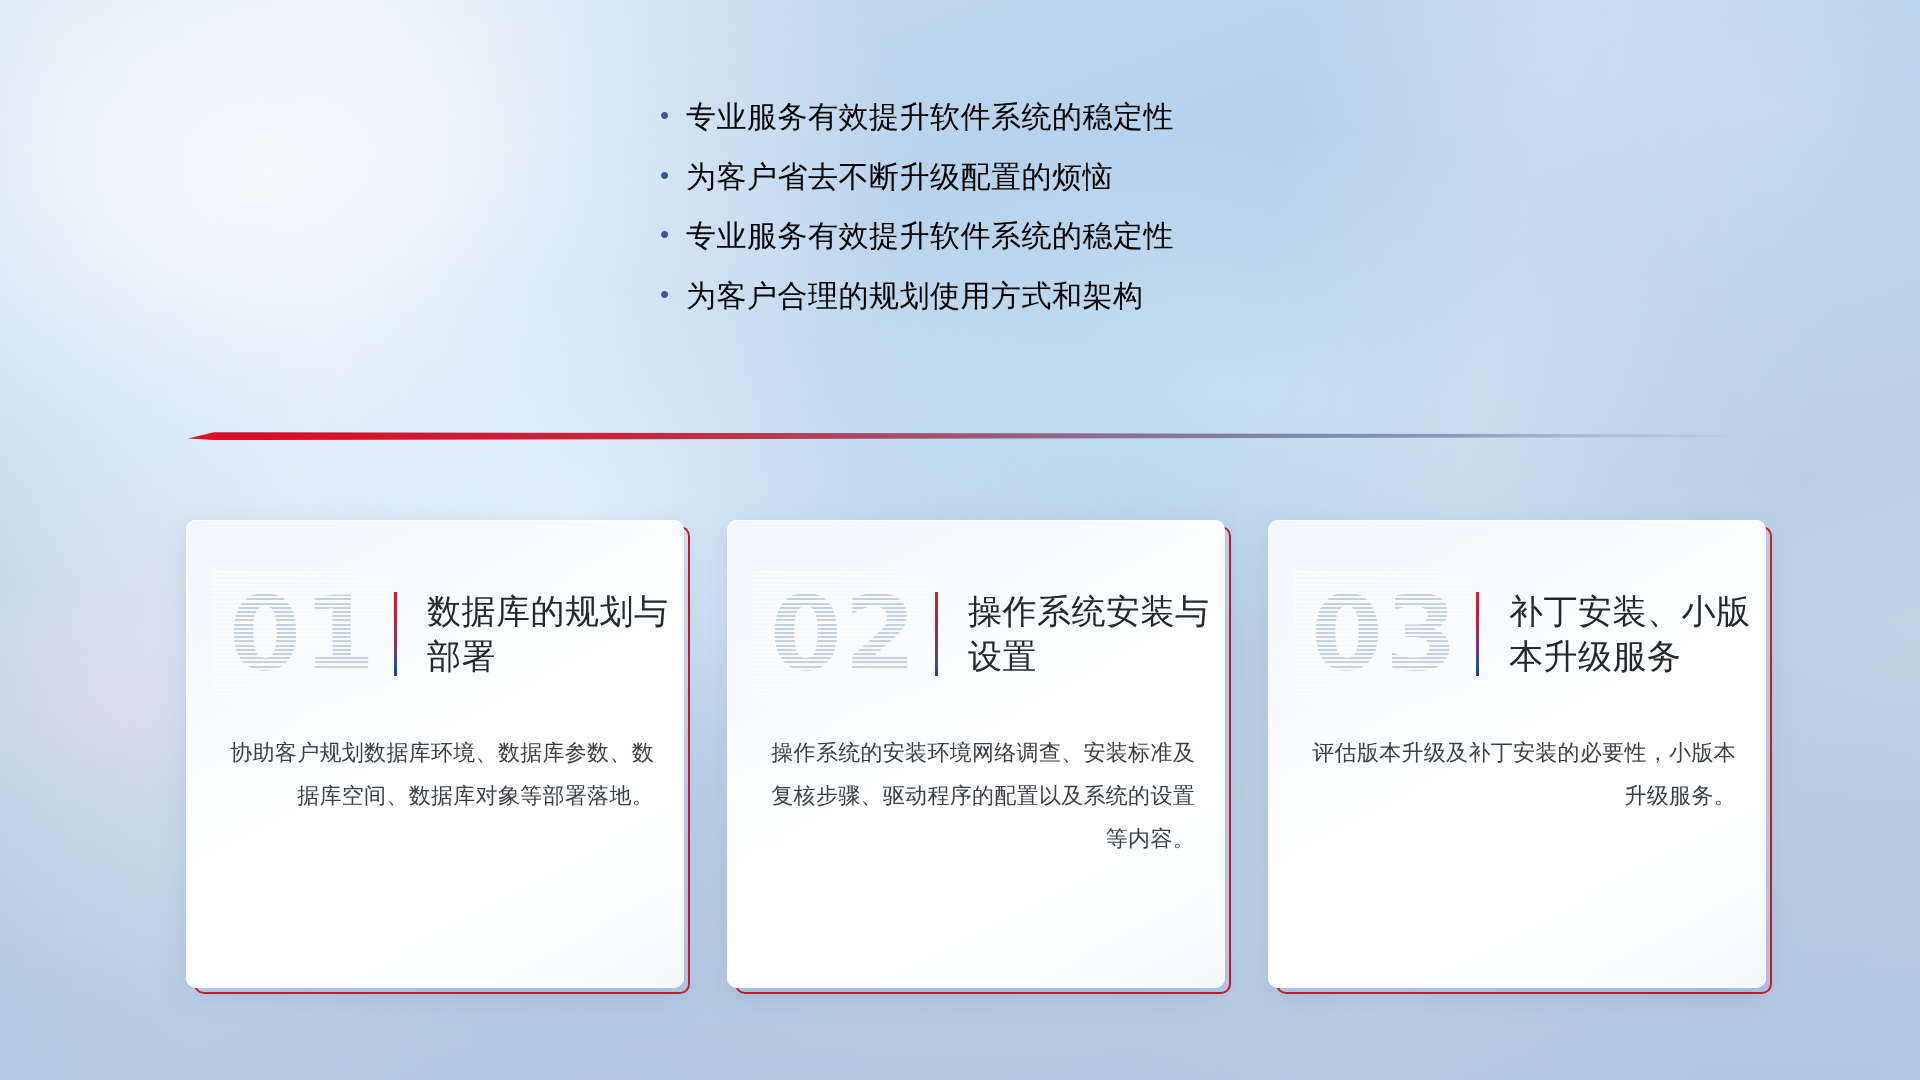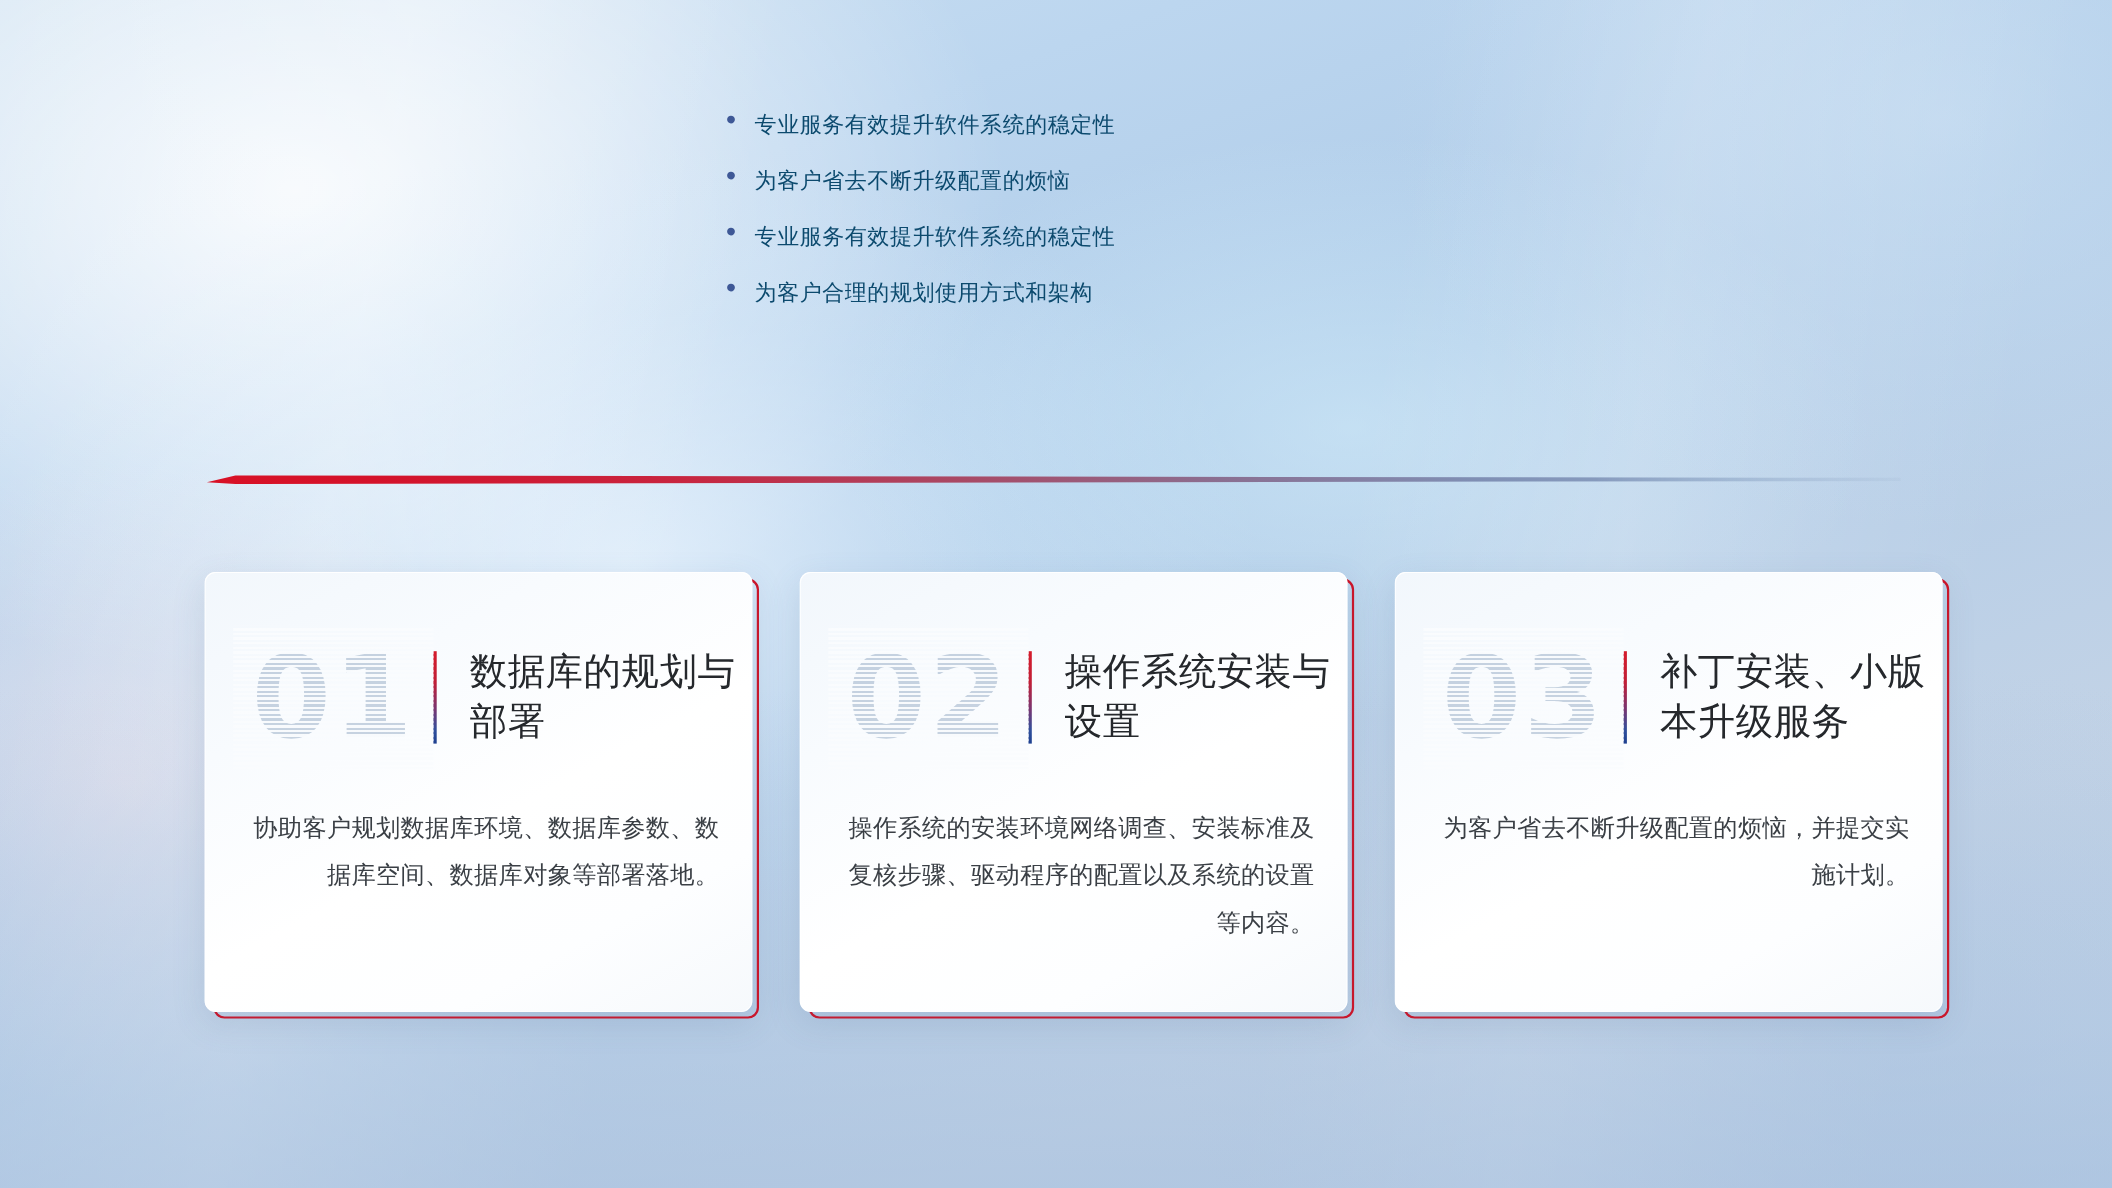--- a/index.html
+++ b/index.html
@@ -46,40 +46,40 @@
   .bullet-row{
     display:flex;align-items:baseline;
     margin-bottom:22px;
   }
   .bullet-dot{
     width:26px;flex:0 0 26px;
     color:#3e5896;font-size:26px;line-height:1;
     transform:translateY(-3px);
   }
   .bullet-text{
-    font-size:20px;line-height:1.25;
-    color:#0c4a6e;letter-spacing:.5px;
+    font-size:30px;line-height:1.25;
+    color:#000000;letter-spacing:.5px;
     white-space:nowrap;
   }
 
   
   .divider{
     position:absolute;left:188px;top:425px;width:1540px;height:22px;
   }
   .divider svg{display:block;width:100%;height:100%;}
 
   
   .cards{
     position:absolute;left:186px;top:520px;
     width:1580px;height:420px;
     display:flex;justify-content:space-between;
   }
   .card{
     position:relative;
-    width:498px;height:400px;
+    width:498px;height:468px;
   }
   
   .card-outline{
     position:absolute;left:8px;top:6px;right:-6px;bottom:-6px;
     border:2px solid #cf1327;
     border-radius:10px;
     pointer-events:none;
   }
   .card-face{
     position:absolute;left:0;top:0;right:0;bottom:0;
@@ -242,17 +242,17 @@
     <div class="card-outline"></div>
     <div class="card-face">
       <div class="card-head">
         <div class="ghost-num">
           <span>03</span>
           <div class="ghost-stripes"></div>
         </div>
         <div class="sep-bar"></div>
         <div class="card-title">补丁安装、小版本升级服务</div>
       </div>
-      <div class="card-body">为客户省去不断升级配置的烦恼，并提交实施计划。</div>
+      <div class="card-body">评估版本升级及补丁安装的必要性，小版本升级服务。</div>
     </div>
   </div>
 
 </div>
 
 </body></html>

